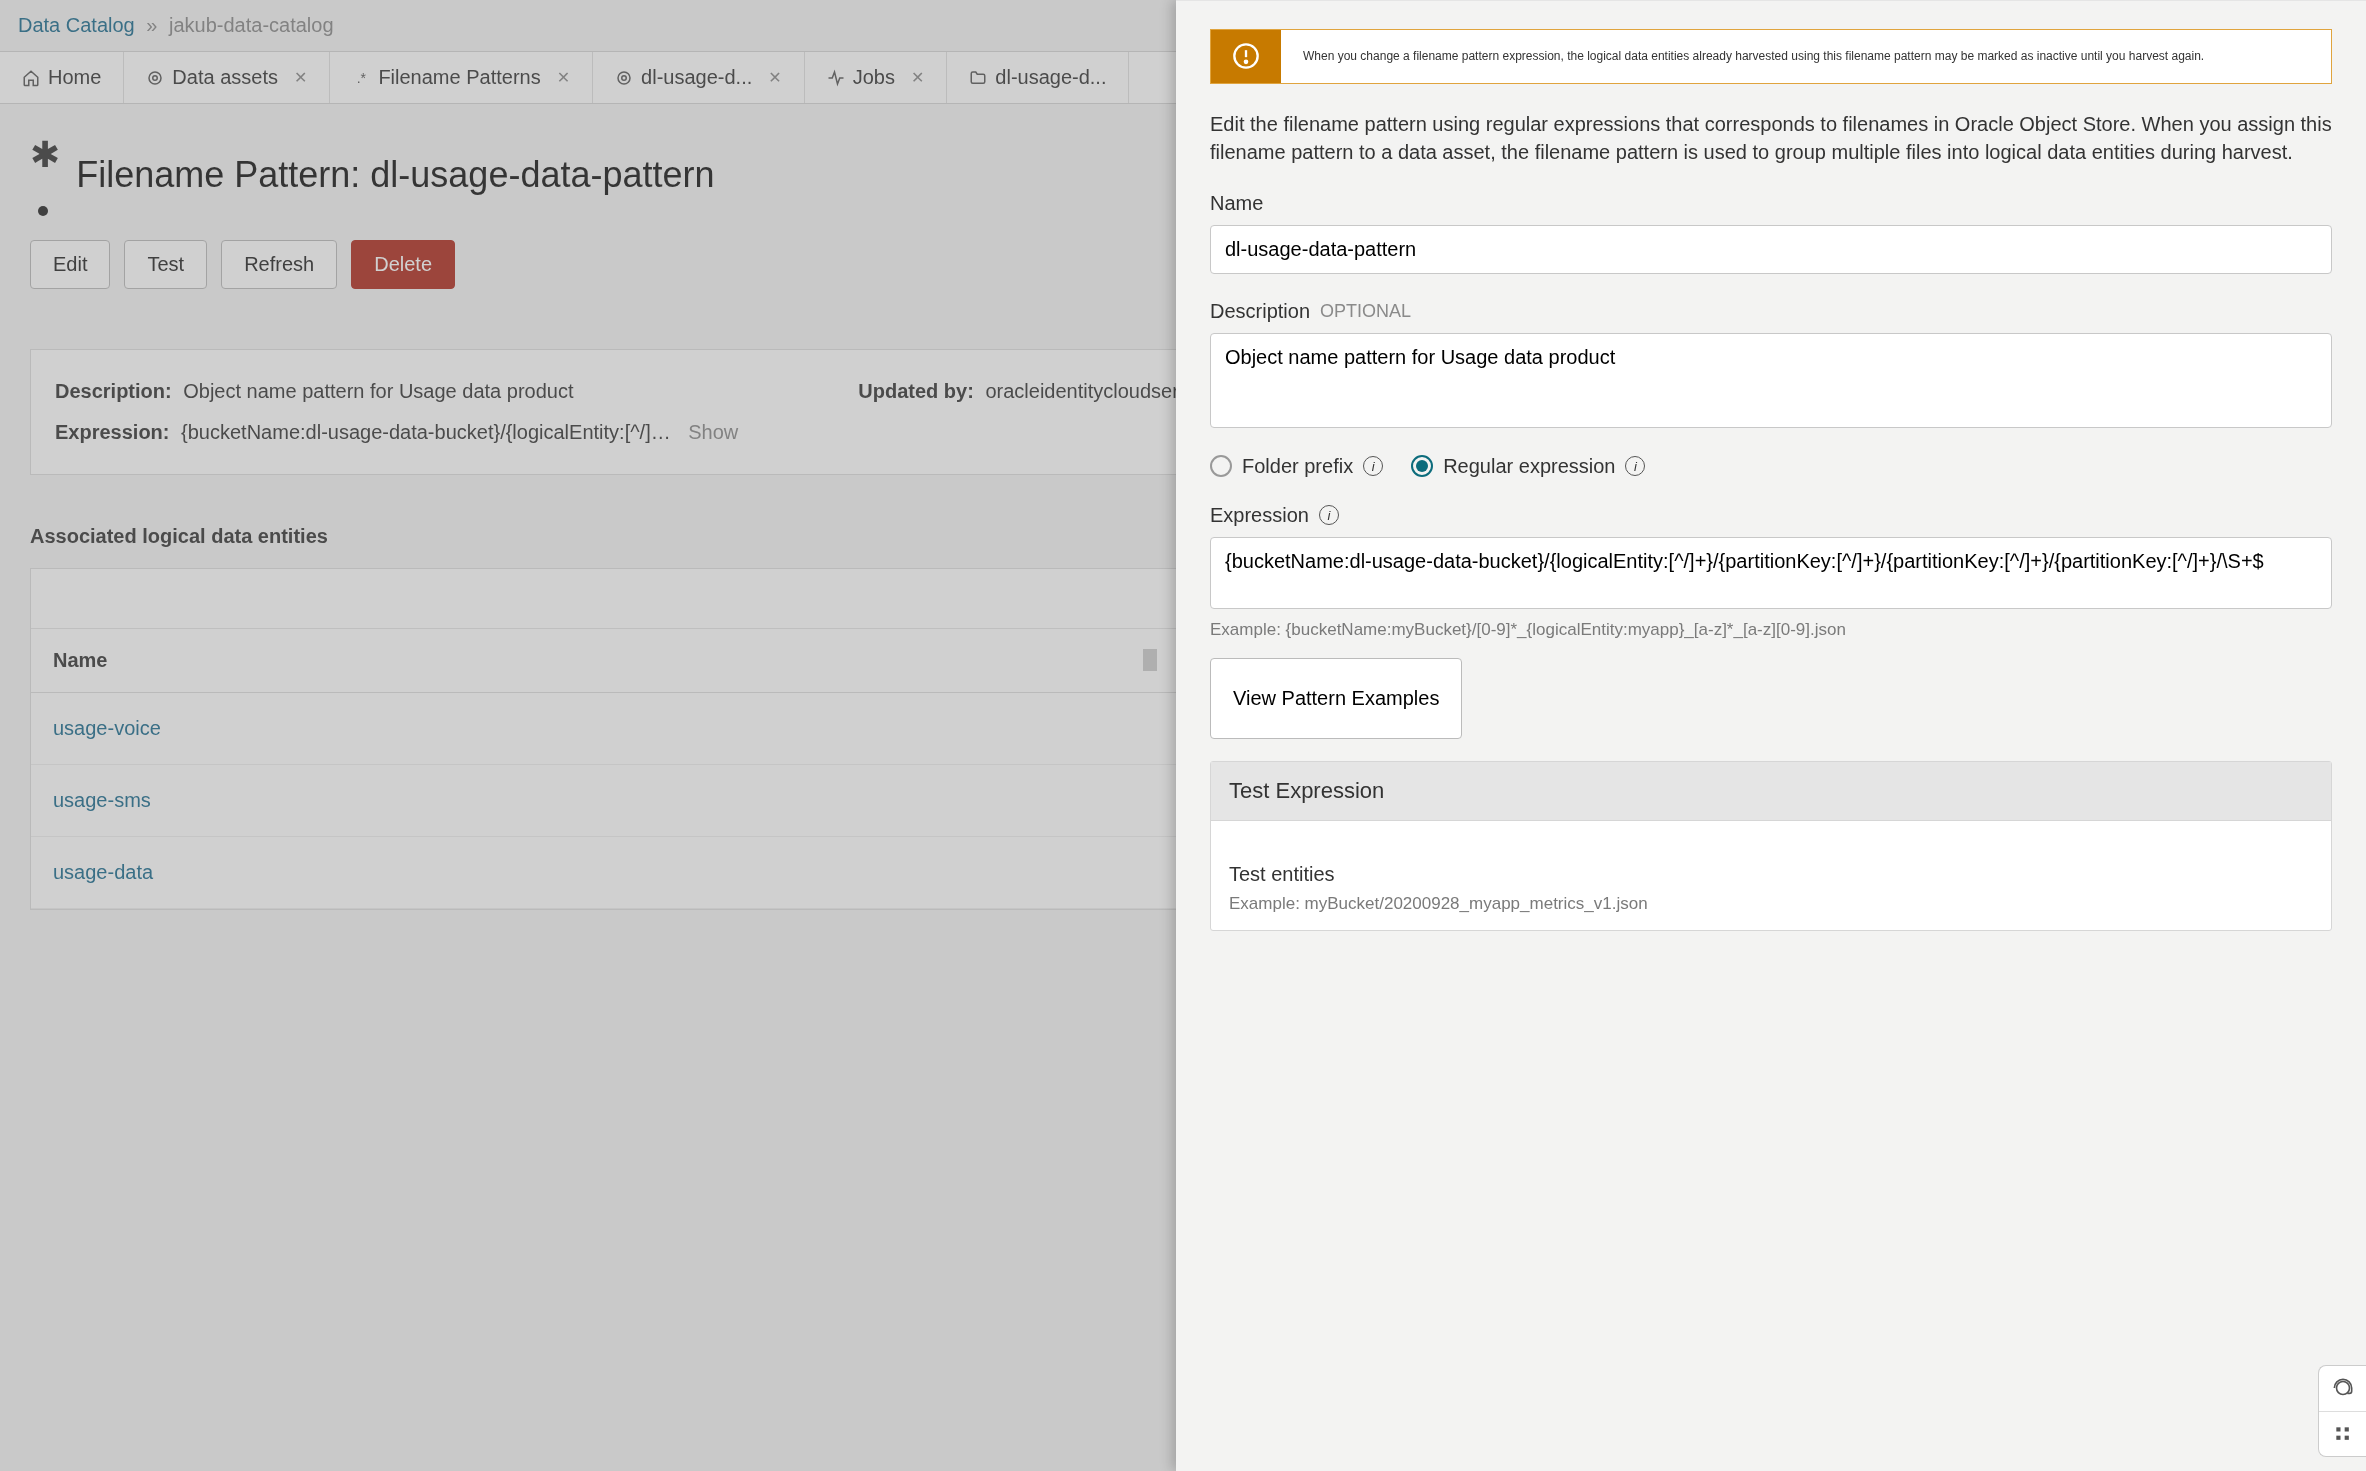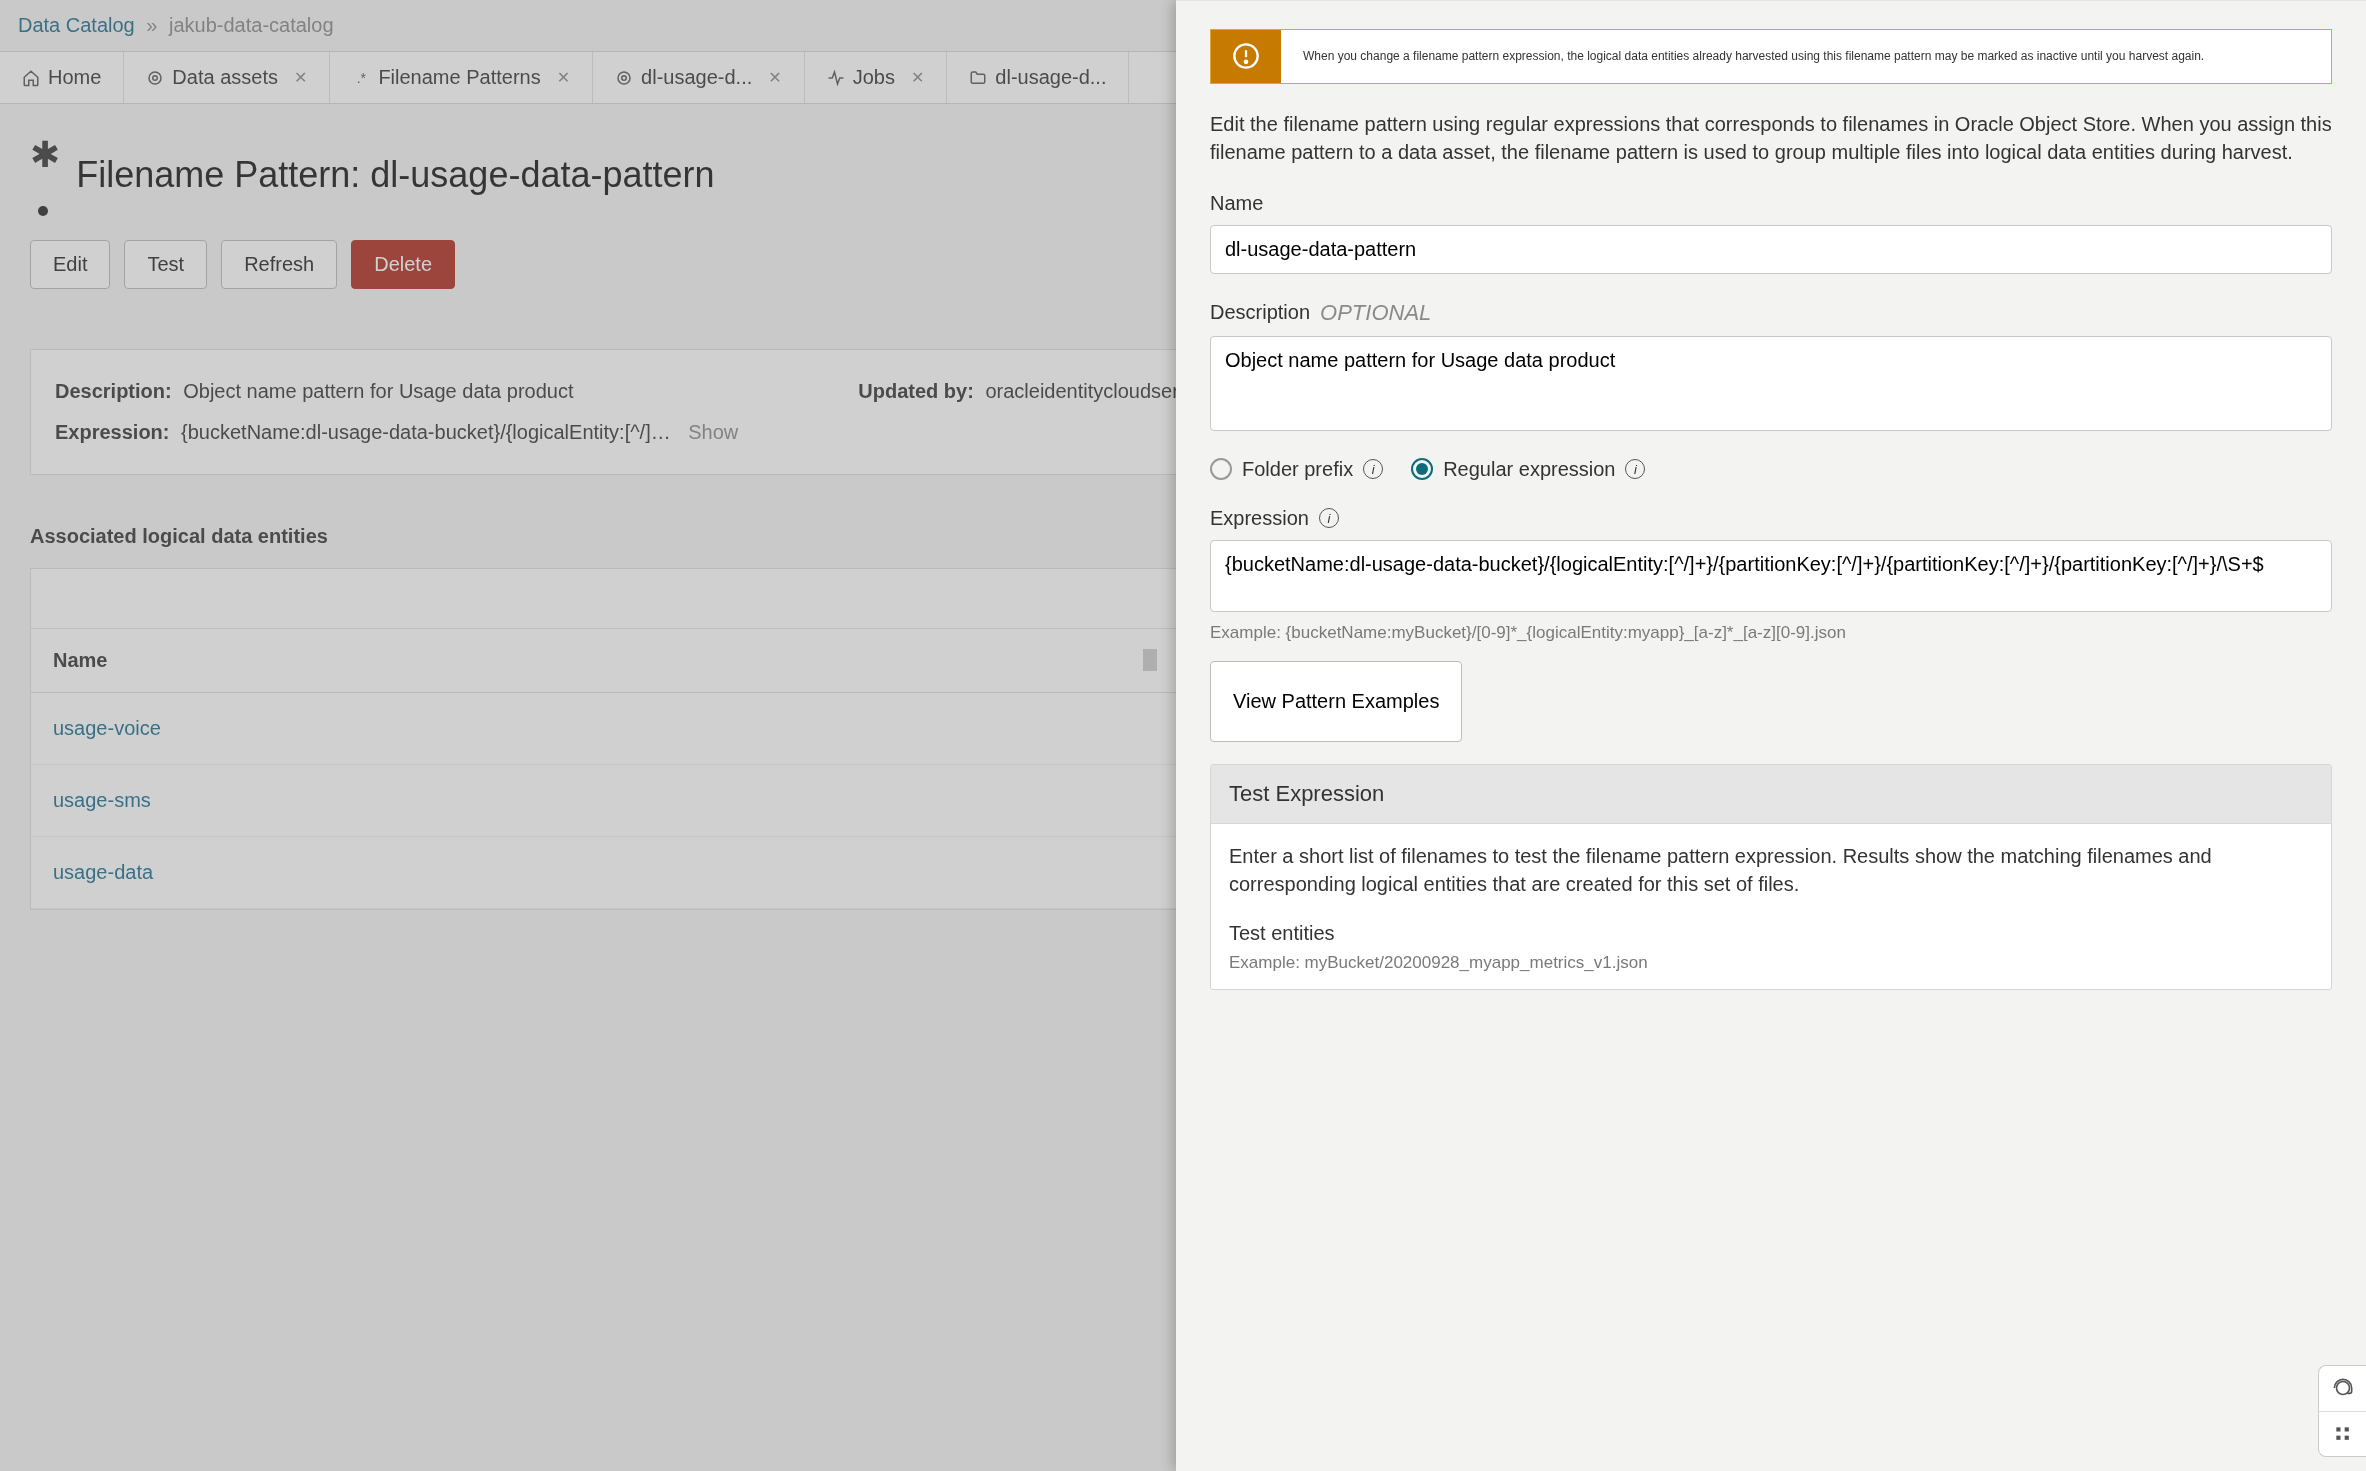--- a/index.html
+++ b/index.html
@@ -150,21 +150,21 @@
     width:70px;
     background:#c77a00;
     display:flex; align-items:center; justify-content:center;
   }
   .warn-icon svg { width:28px; height:28px; }
   .warn-text { padding:18px 22px; font-size:12px; color:#333; line-height:1.4; }
 
   .intro-text { font-size:20px; color:#333; line-height:1.4; margin-top:26px; }
 
   .field-label { font-size:20px; color:#333; margin-top:26px; display:flex; align-items:center; gap:10px; }
-  .field-label .optional { font-style:italic; color:#8a8a8a; font-size:22px; }
+  .field-label .optional { color:#8a8a8a; font-size:18px; }
   .txt-input {
     width:100%;
     margin-top:10px;
     border:1px solid #c8c8c8;
     border-radius:4px;
     background:#fff;
     font-size:20px;
     padding:12px 14px;
     font-family:inherit;
   }
@@ -402,21 +402,20 @@
       <span class="info-icon">i</span>
     </div>
     <textarea class="txt-input" rows="2" style="">{bucketName:dl-usage-data-bucket}/{logicalEntity:[^/]+}/{partitionKey:[^/]+}/{partitionKey:[^/]+}/{partitionKey:[^/]+}/\S+$</textarea>
     <div class="hint">Example: {bucketName:myBucket}/[0-9]*_{logicalEntity:myapp}_[a-z]*_[a-z][0-9].json</div>
 
     <button class="btn-light">View Pattern Examples</button>
 
     <div class="test-section">
       <div class="test-header">Test Expression</div>
       <div class="test-body">
-        <div class="test-desc">Enter a short list of filenames to test the filename pattern expression. Results show the matching filenames and corresponding logical entities that are created for this set of files.</div>
         <div class="field-label" style="margin-top:24px;">Test entities</div>
         <div class="hint">Example: myBucket/20200928_myapp_metrics_v1.json</div>
       </div>
     </div>
   </div>
 </div>
 
 <div class="float-widget">
   <div class="half">
     <svg viewBox="0 0 24 24" width="26" height="26" fill="none" stroke="#555" stroke-width="1.5">

